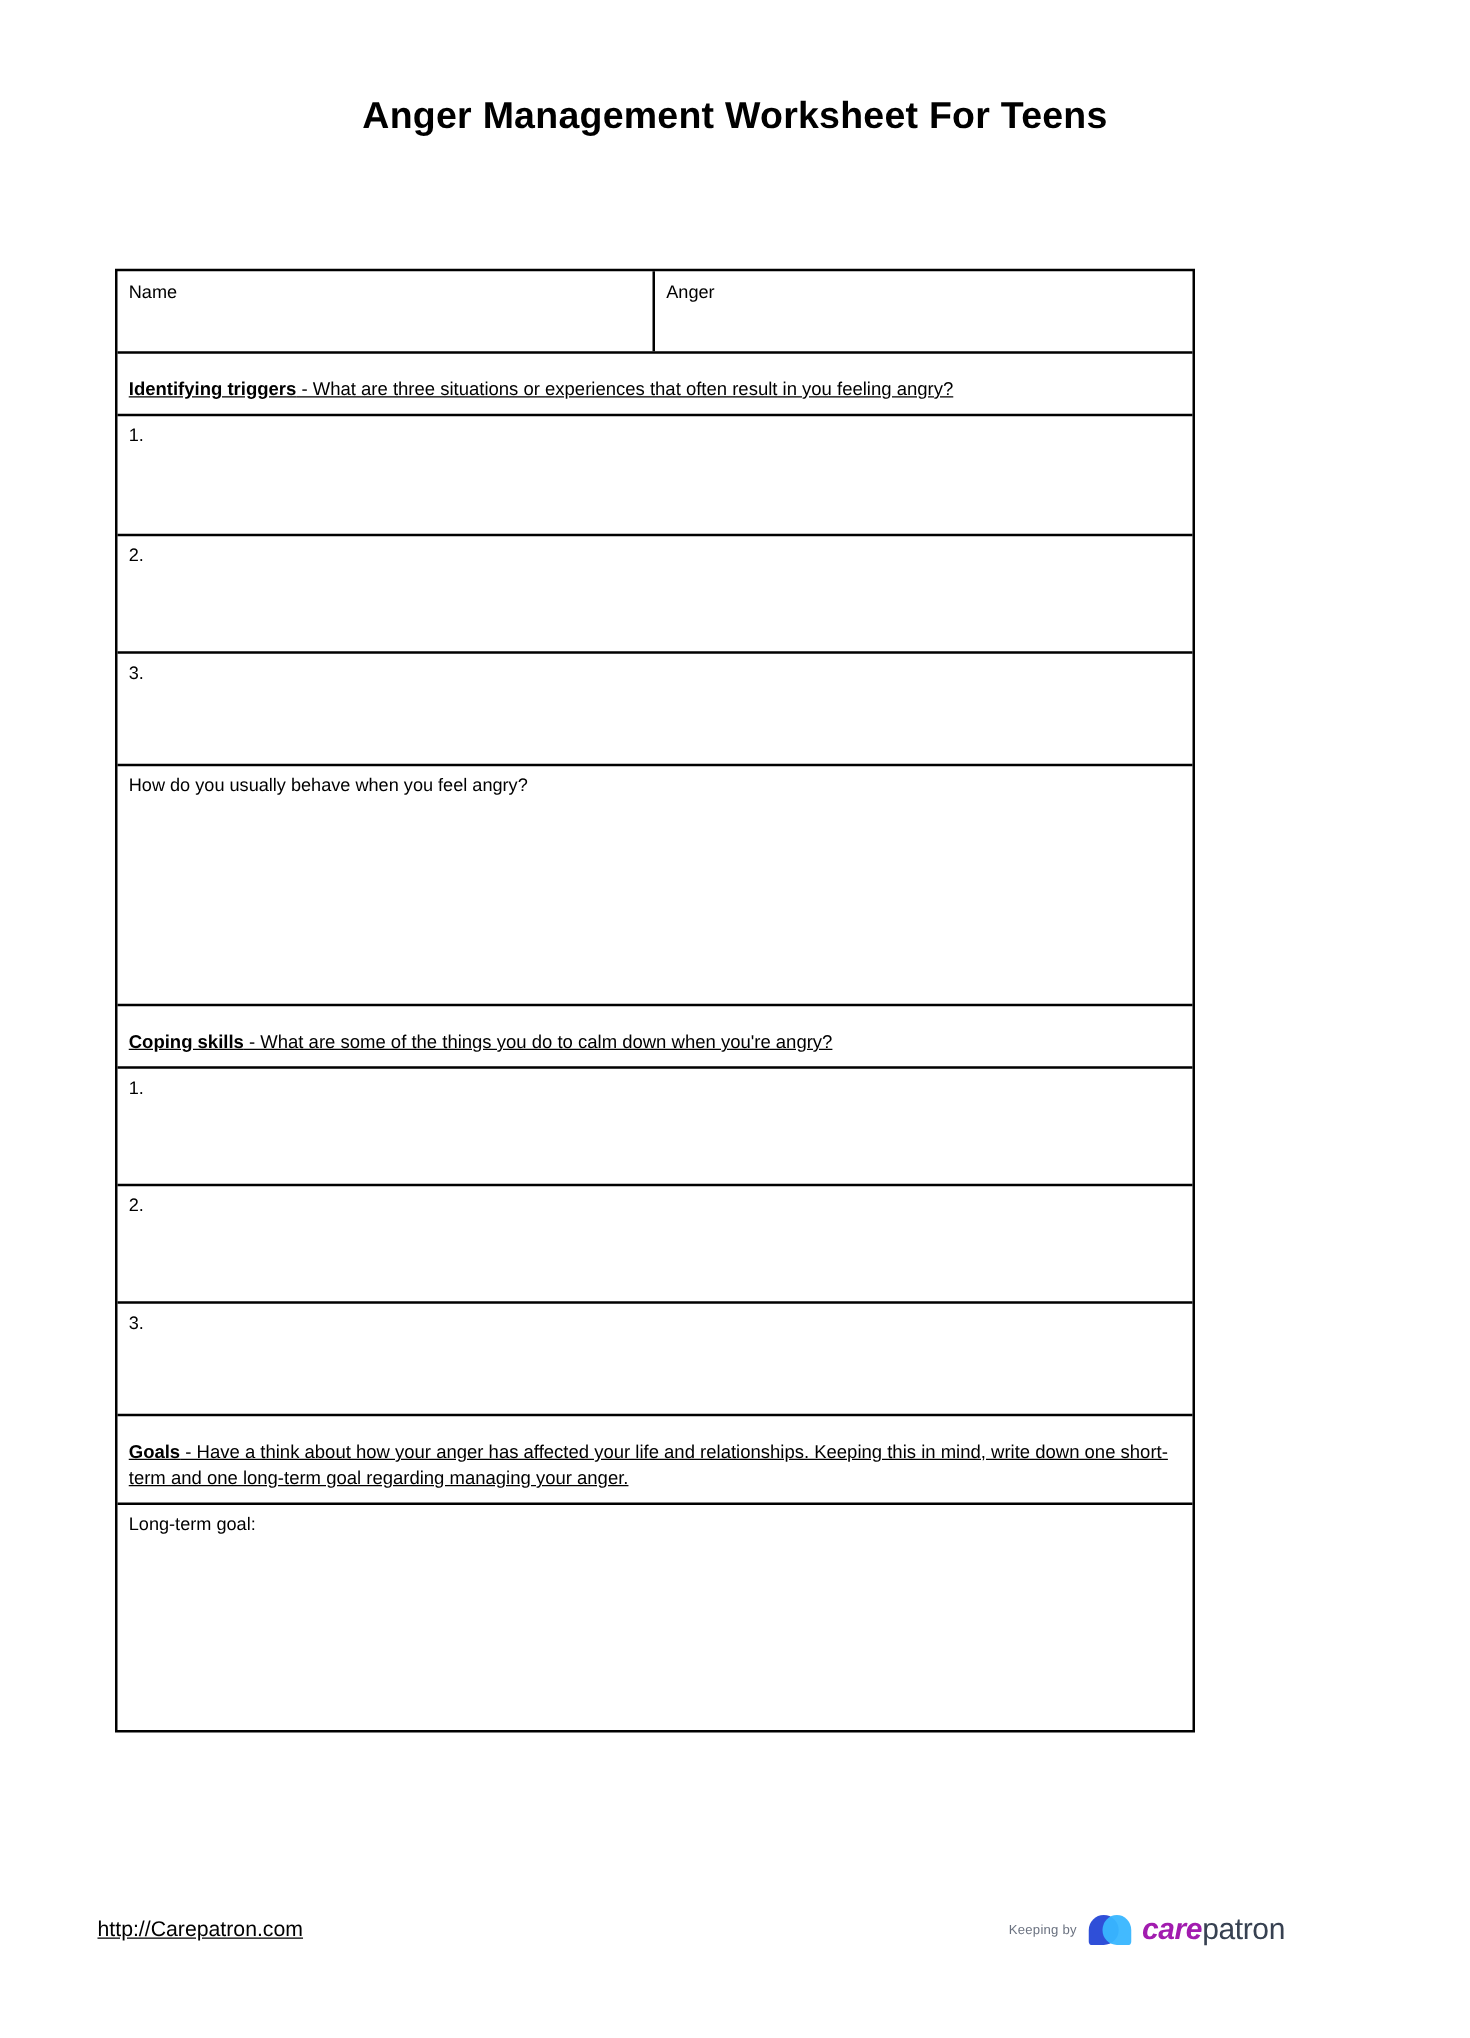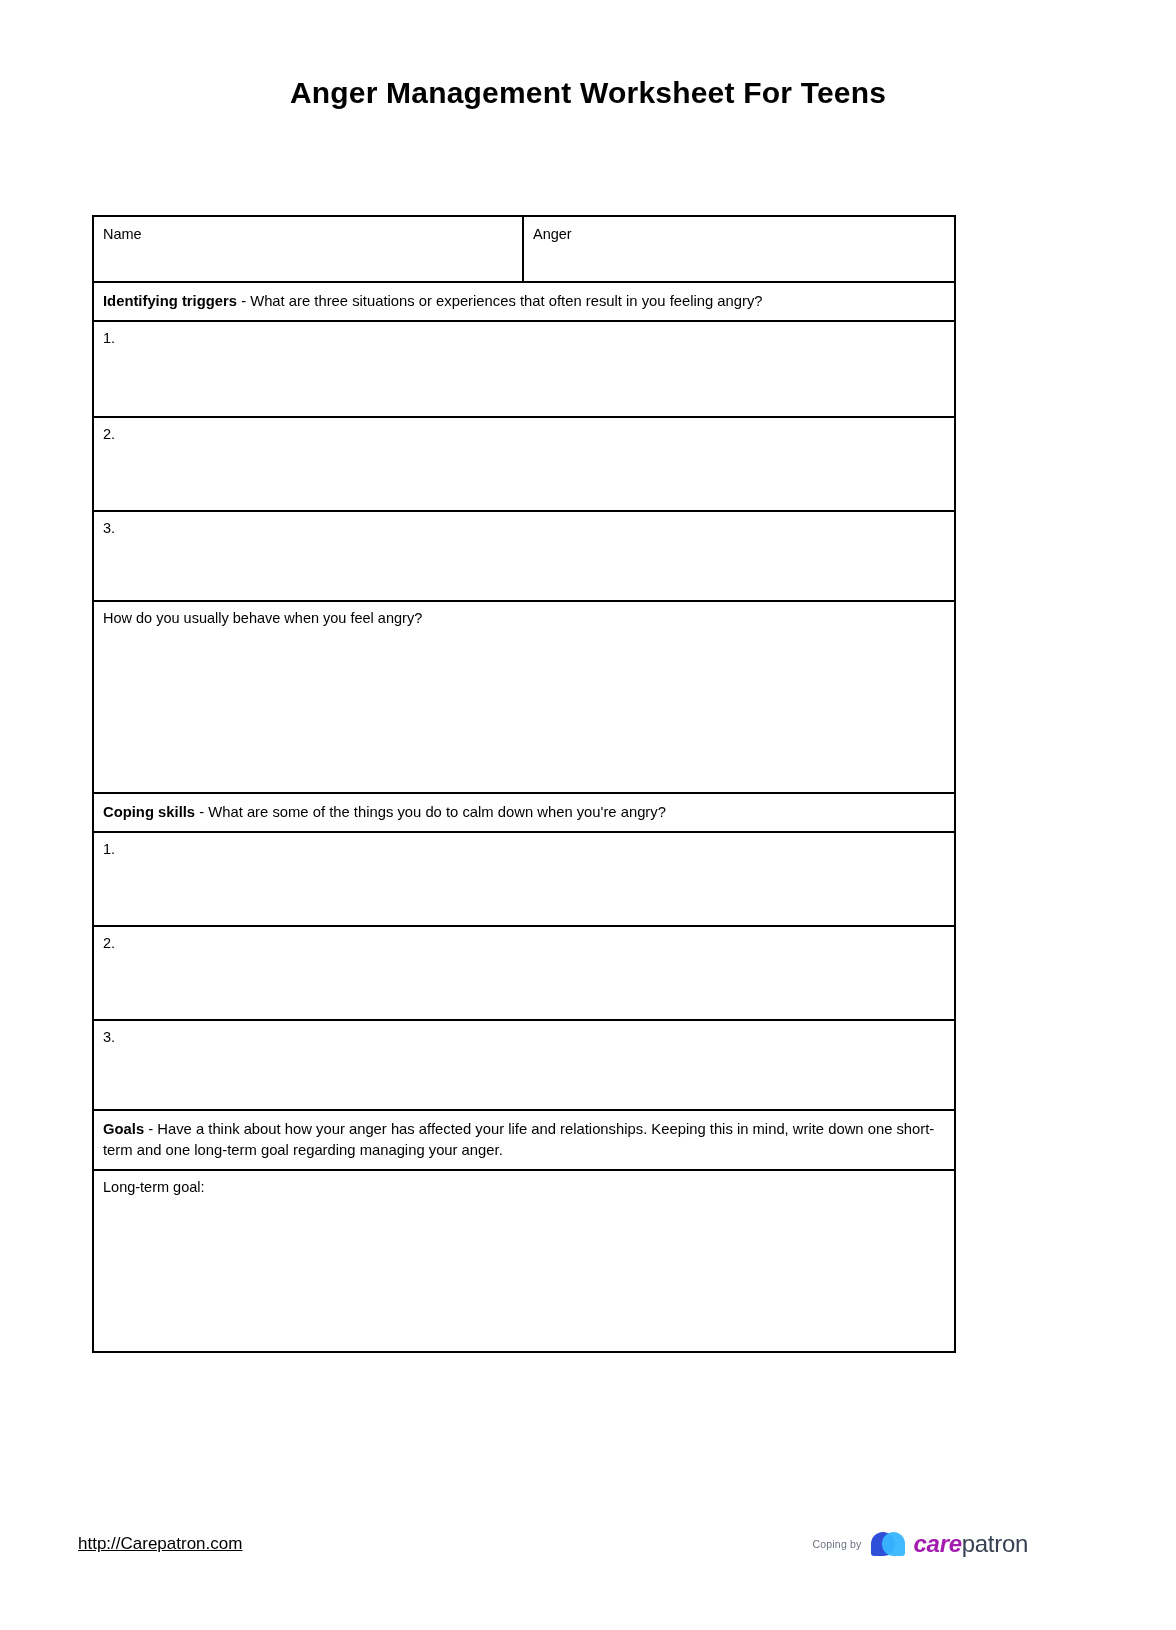--- a/index.html
+++ b/index.html
@@ -52,22 +52,23 @@
     width: 50%;
   }
   .half-left {
     border-right: 2px solid #000000;
   }
   .hdr-name, .hdr-date {
     height: 64px;
   }
   .section-hdr {
     font-size: 14.8px;
-    padding: 8px 9px 8px 9px;
+    padding: 19px 9px 8px 9px;
     line-height: 1.42;
+    text-decoration: underline;
   }
   .section-hdr b {
     font-weight: bold;
   }
   .answer {
     font-size: 14.5px;
     padding: 7px 9px;
   }
   .h-94 { height: 94px; }
   .h-92 { height: 92px; }
@@ -222,21 +223,21 @@
         <span></span>
       </div>
     </div>
 
 
   </div>
 
   <div class="footer">
     <a class="url" href="#">http://Carepatron.com</a>
     <div class="brand">
-      <span class="powered">Coping by</span>
+      <span class="powered">Keeping by</span>
       <span class="logo-mark">
         <span class="blob-a"></span>
         <span class="blob-b"></span>
       </span>
       <span class="logo-text"><span class="b1">care</span><span class="b2">patron</span></span>
     </div>
   </div>
 
 </div>
 

